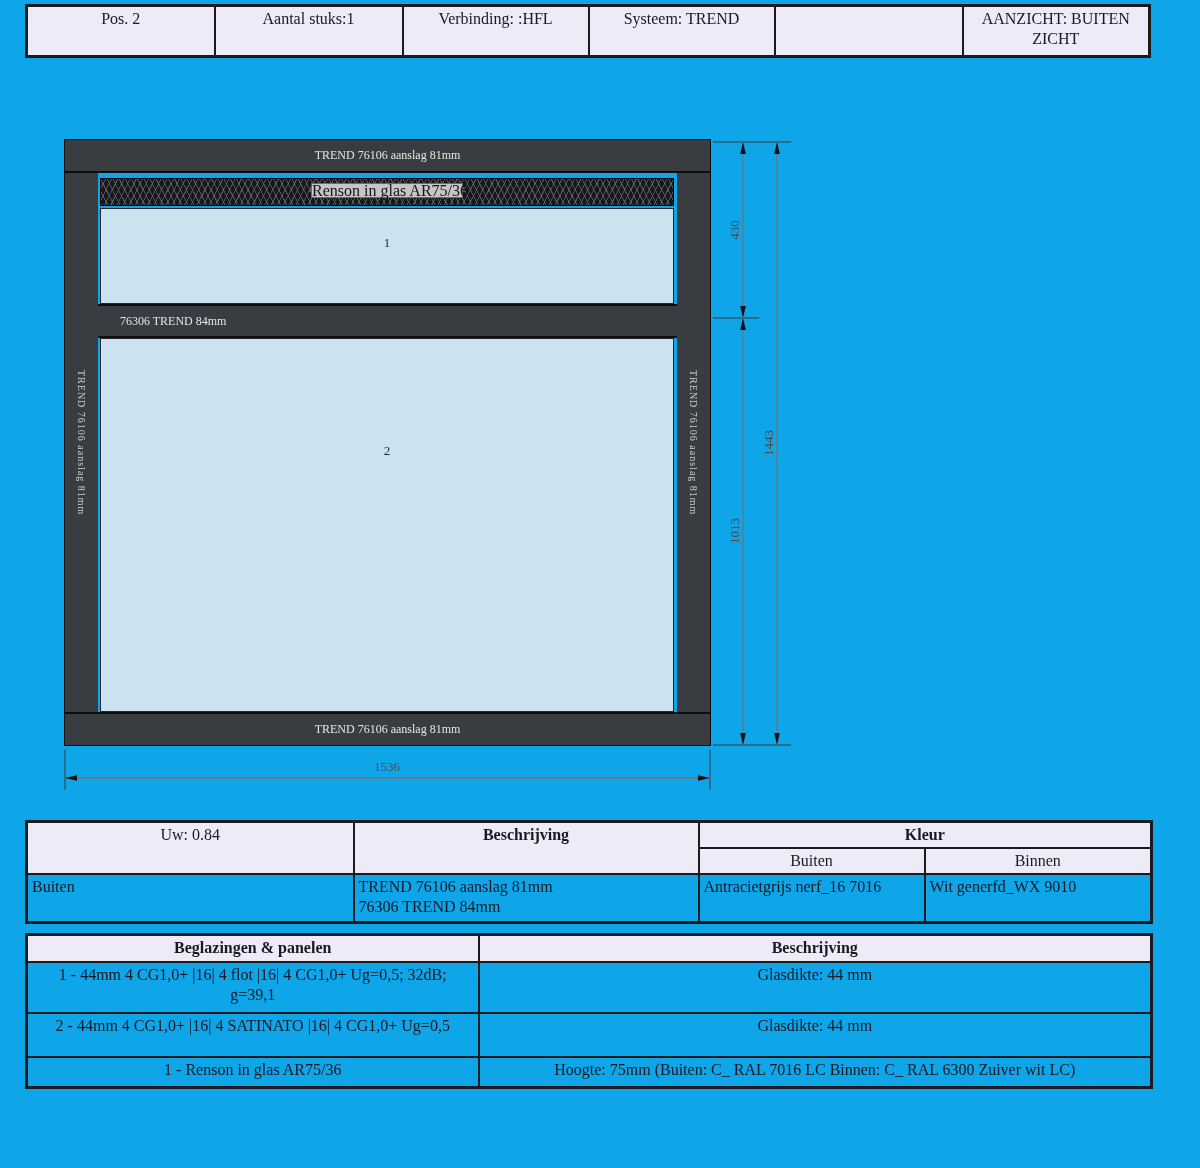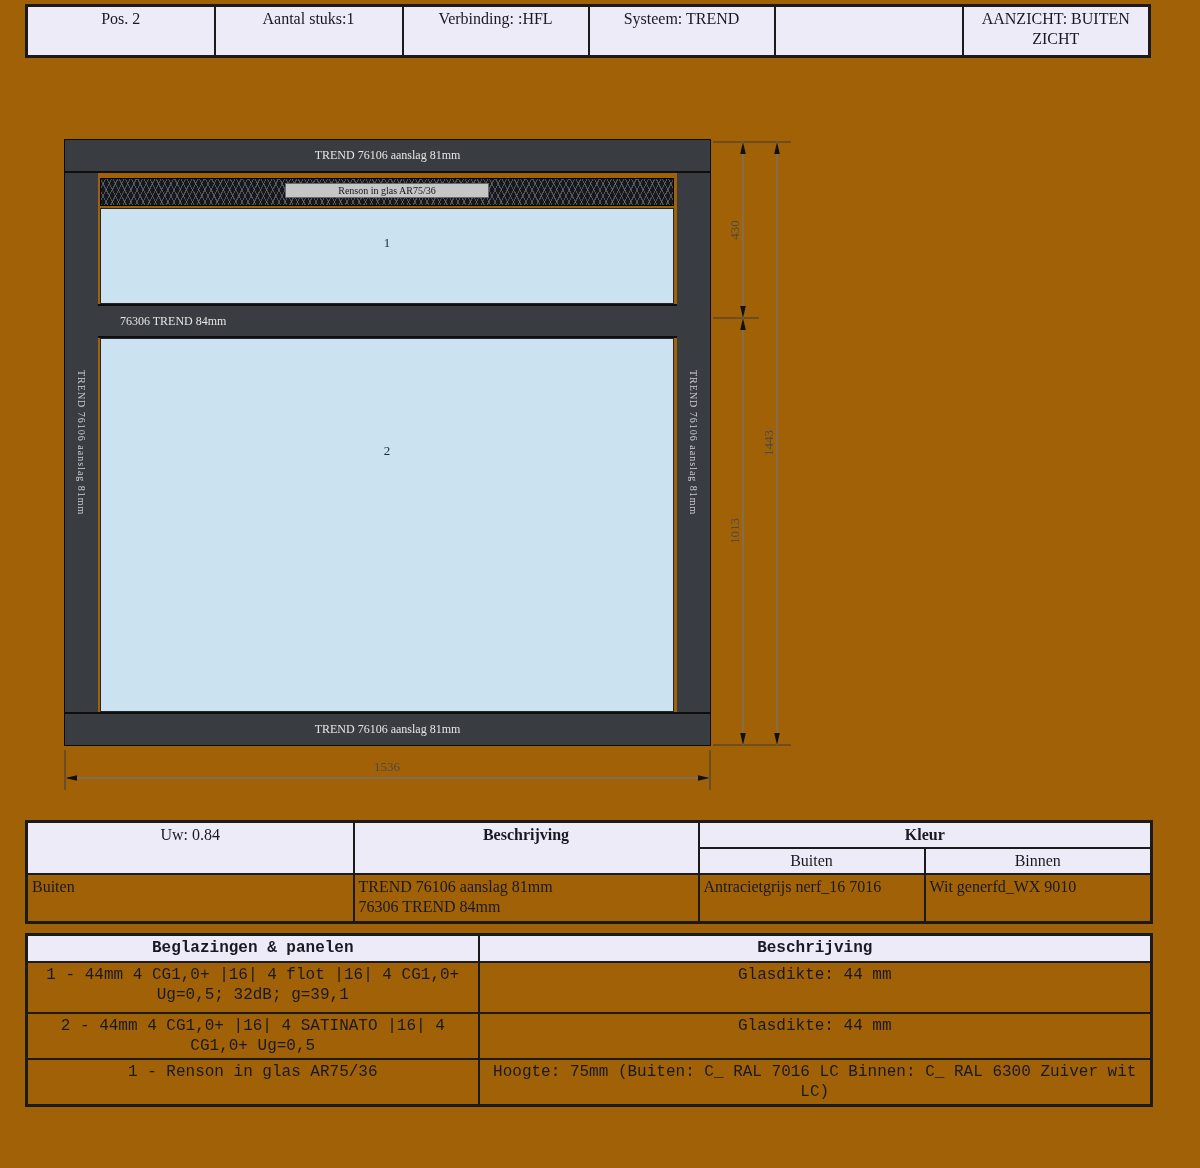--- a/index.html
+++ b/index.html
@@ -1,34 +1,34 @@
 <!DOCTYPE html>
 <html><head>
 <meta charset="utf-8">
 <style>
   html,body{margin:0;padding:0;background:#ffffff;}
-  .page{position:relative;width:1200px;height:1168px;background:#a16207;overflow:hidden;
+  .page{position:relative;width:1200px;height:1168px;background:#0ea5e9;overflow:hidden;
         font-family:"Liberation Serif","DejaVu Serif",serif;color:#191923;}
 
   
   table.tbl{border-collapse:collapse;table-layout:fixed;position:absolute;
             border:3px solid #1b1b1b;font-size:16px;}
   table.tbl td{border:2px solid #1b1b1b;vertical-align:top;padding:2px 4px;
                overflow:hidden;line-height:20px;}
   .hdrbg{background:#ecebf7;}
   .bold{font-weight:bold;}
   .ctr{text-align:center;margin-left:24px;}
   .lft{text-align:left;padding-left:7px;}
 
   .top-tbl{left:25px;top:4px;width:1123px;}
   .top-tbl td{height:44px;text-align:center;}
 
   .mid-tbl{left:25px;top:820px;width:1125px;}
   .bot-tbl{left:25px;top:933px;width:1125px;}
-  .bot-tbl td{text-align:center;font-family:Liberation Mono, monospace;}
+  .bot-tbl td{text-align:center;}
   .wrapnarrow{max-width:420px;margin:0 auto;}
   .wrapwide{max-width:560px;margin:0 auto;}
 
   
   .frame{position:absolute;left:65px;top:140px;width:645px;height:605px;
          box-shadow:0 0 0 1px #0c0c0c;}
   .frame *{position:absolute;box-sizing:border-box;}
   .rail{background:#393d42;}
   .bar-top{left:0;top:0;width:645px;height:33px;border-bottom:2px solid #0e0e0e;
            display:flex;align-items:center;justify-content:center;}
@@ -37,22 +37,22 @@
   .bar-left{left:0;top:33px;width:33px;height:539px;display:flex;align-items:center;justify-content:center;}
   .bar-right{left:612px;top:33px;width:33px;height:539px;display:flex;align-items:center;justify-content:center;}
   .rail-label{color:#e6e6e6;font-size:12px;white-space:nowrap;}
   .vert-label{writing-mode:vertical-rl;color:#cfcfcf;font-size:10px;letter-spacing:1px;white-space:nowrap;}
 
   .hatch{left:35px;top:38px;width:574px;height:28px;border:1px solid #000;background-color:#17181b;
          background-image:
            repeating-linear-gradient(63deg, rgba(125,130,138,.55) 0 1px, transparent 1px 5.5px),
            repeating-linear-gradient(-63deg, rgba(125,130,138,.55) 0 1px, transparent 1px 5.5px);}
   .vent-label{position:absolute;left:50%;top:4px;transform:translateX(-50%);
-         width:204px;background:#c6c6c6;border:1px solid #6a6a6a;color:#15151d;
-         font-size:10px;line-height:13px;text-align:center;white-space:nowrap;font-family:Liberation Serif, serif;}
+         width:152px;background:#c6c6c6;border:1px solid #6a6a6a;color:#15151d;
+         font-size:16px;line-height:13px;text-align:center;white-space:nowrap;font-family:Liberation Serif, serif;}
   .glass{background:#cbe2f0;border:1px solid #26262c;}
   .glass1{left:35px;top:68px;width:574px;height:96px;}
   .glass2{left:35px;top:198px;width:574px;height:374px;}
   .pane-num{position:absolute;left:50%;top:28%;transform:translateX(-50%);
             color:#1d2a3a;font-size:13px;}
   .transom{left:33px;top:164px;width:579px;height:34px;background:#393d42;
            border-top:2px solid #0e0e0e;border-bottom:2px solid #0e0e0e;
            display:flex;align-items:center;}
   .transom .rail-label{padding-left:22px;}
 

